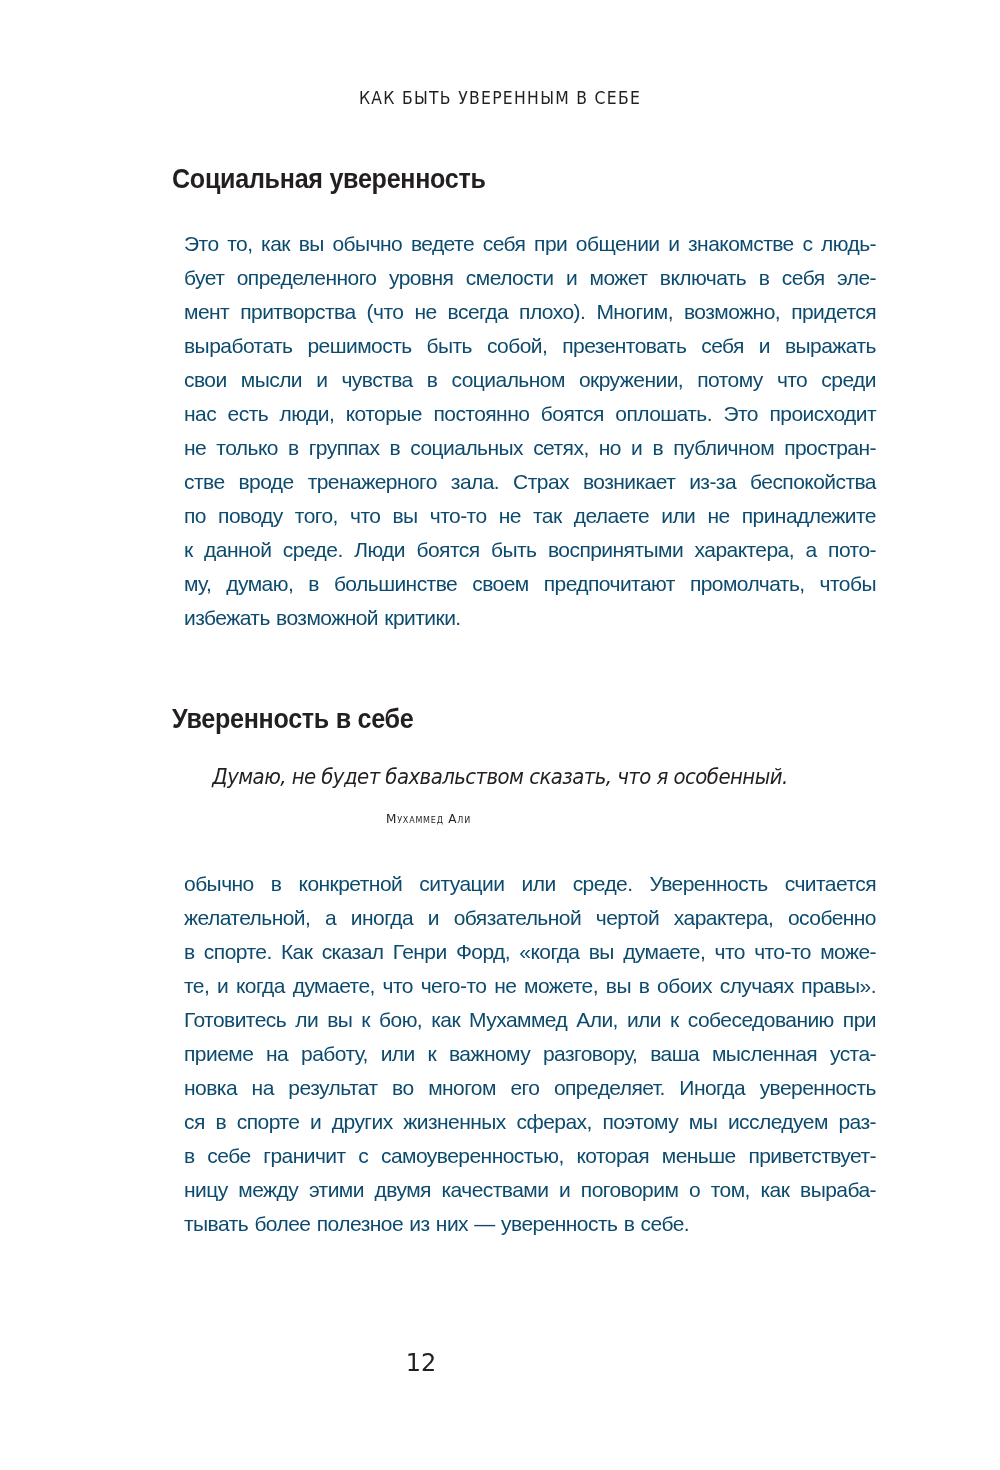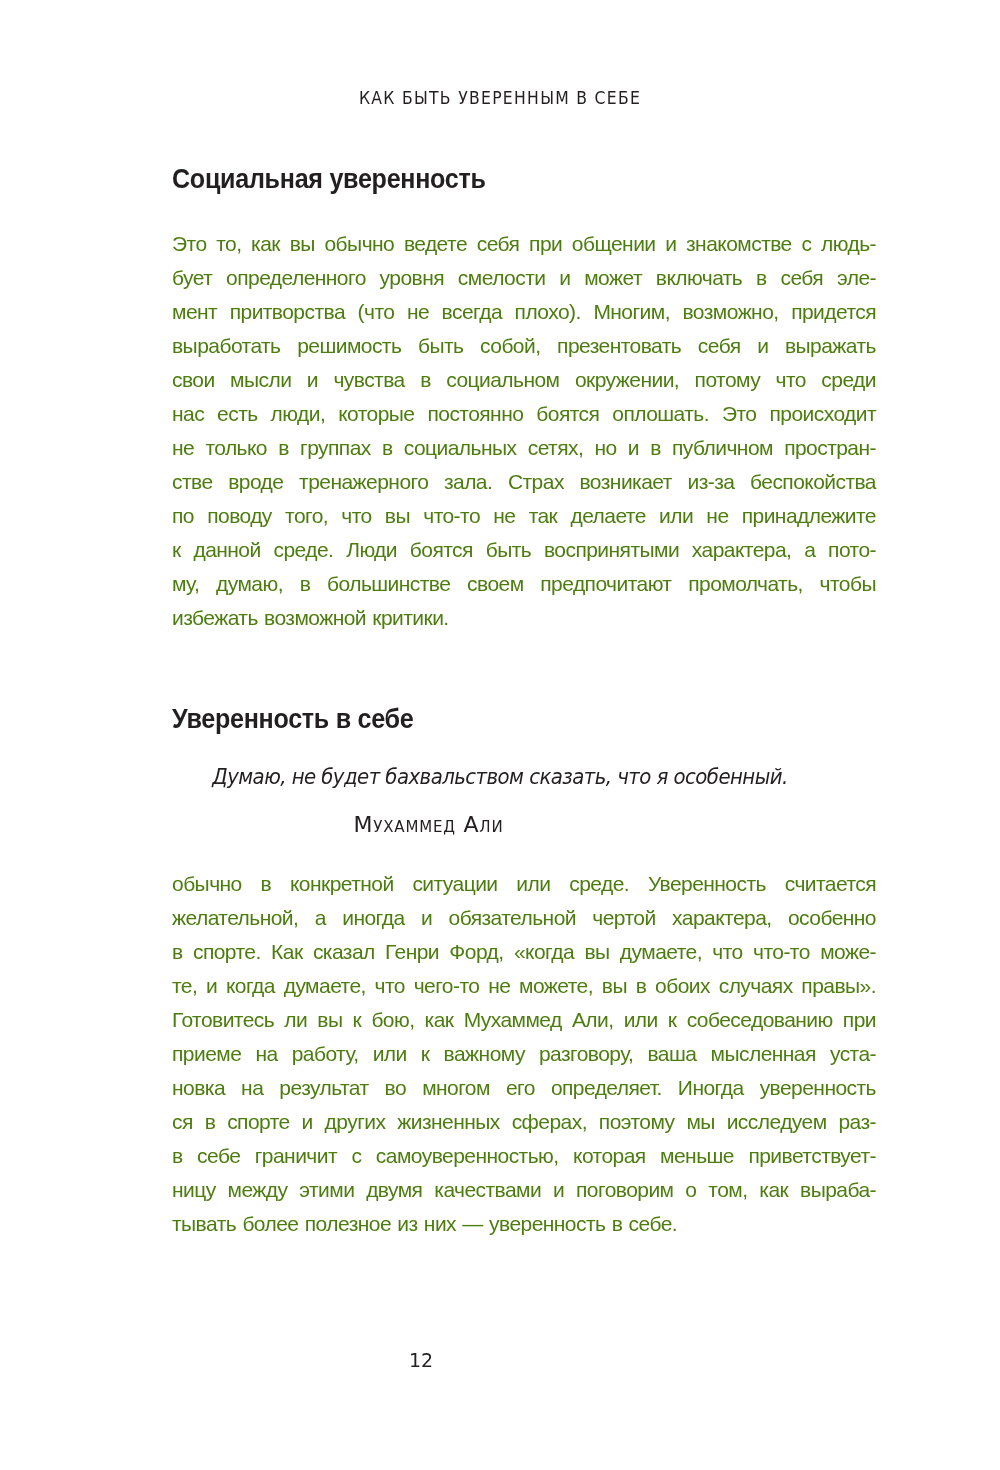--- a/index.html
+++ b/index.html
@@ -49,23 +49,24 @@
     }
     .line {
       height: 34px;
       line-height: 34px;
       font-size: 21px;
       text-align: justify;
       text-align-last: justify;
       white-space: nowrap;
       overflow: visible;
       font-family: "Liberation Sans", sans-serif;
-      color: #4d7c0f;
+      color: #0c4a6e;
       letter-spacing: -0.55px;
       word-spacing: 1px;
+      margin-left: 12px;
     }
     .line.last {
       text-align-last: left;
     }
     #para-1 { top: 227px; }
     #para-2 { top: 867px; }
 
     .epigraph {
       position: absolute;
       left: 0;
@@ -79,33 +80,33 @@
       letter-spacing: -0.6px;
       transform: scaleX(0.94);
     }
     .epigraph-author {
       position: absolute;
       left: 0;
       width: 857px;
       top: 812px;
       text-align: center;
       font-family: "DejaVu Sans", sans-serif;
-      font-size: 22px;
+      font-size: 12px;
       color: #231f20;
       font-variant: small-caps;
       letter-spacing: 0.8px;
     }
     .page-number {
       position: absolute;
       top: 1349px;
       left: 0;
       width: 842px;
       text-align: center;
       font-family: "DejaVu Sans", sans-serif;
-      font-size: 19px;
+      font-size: 24px;
       color: #231f20;
     }
   </style>
 </head>
 <body>
 
 <div class="running-head">КАК БЫТЬ УВЕРЕННЫМ В СЕБЕ</div>
 
 <h2 class="section-title" id="title-1" style="margin:0;">Социальная уверенность</h2>
 

